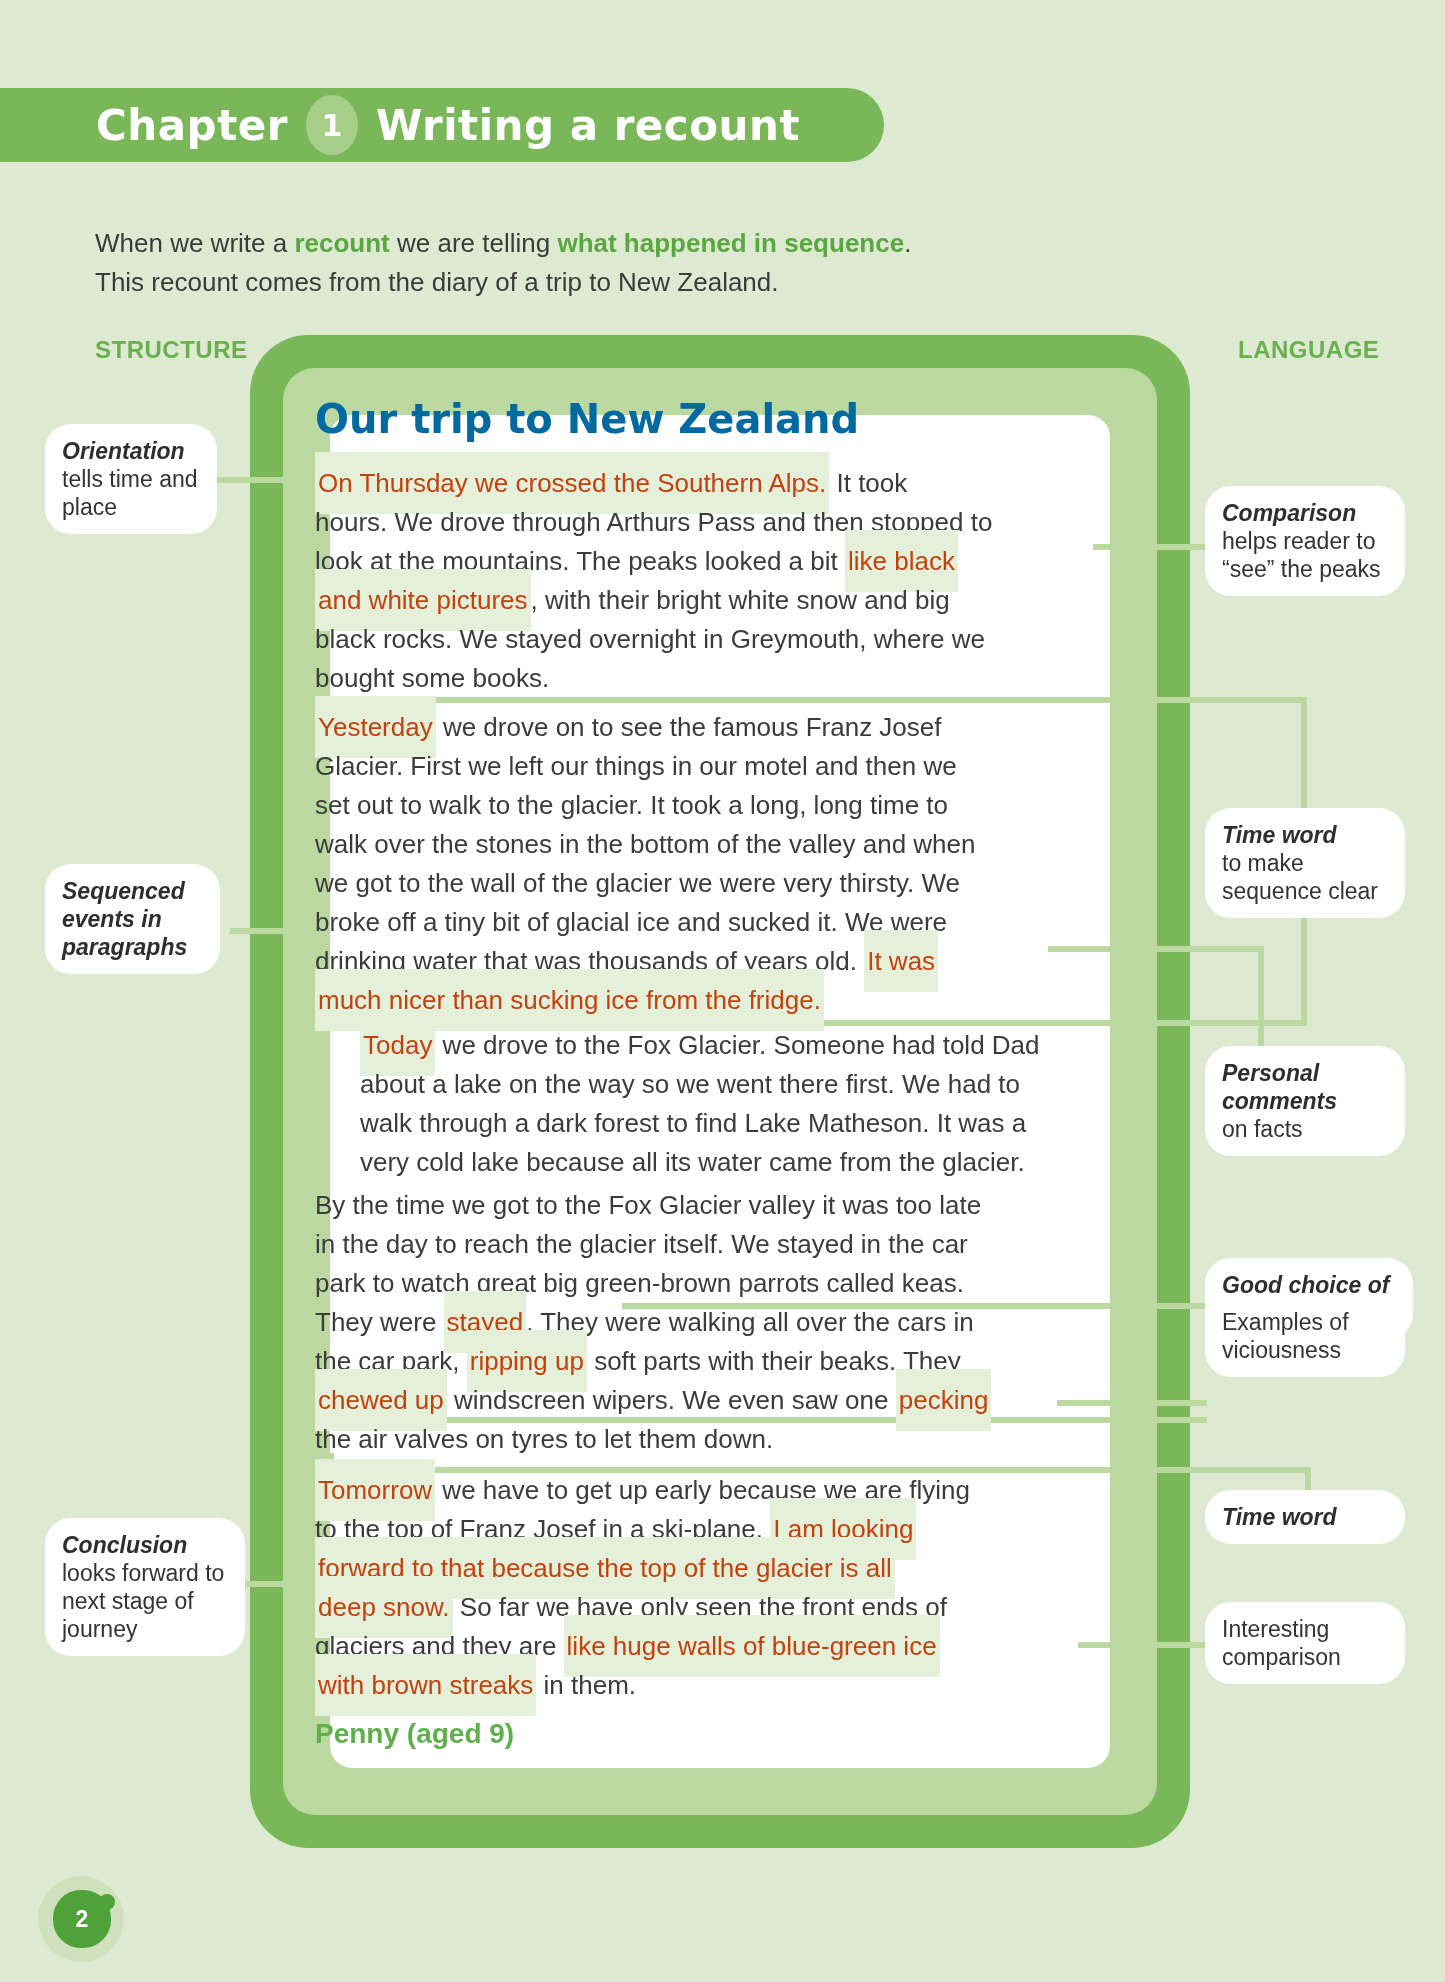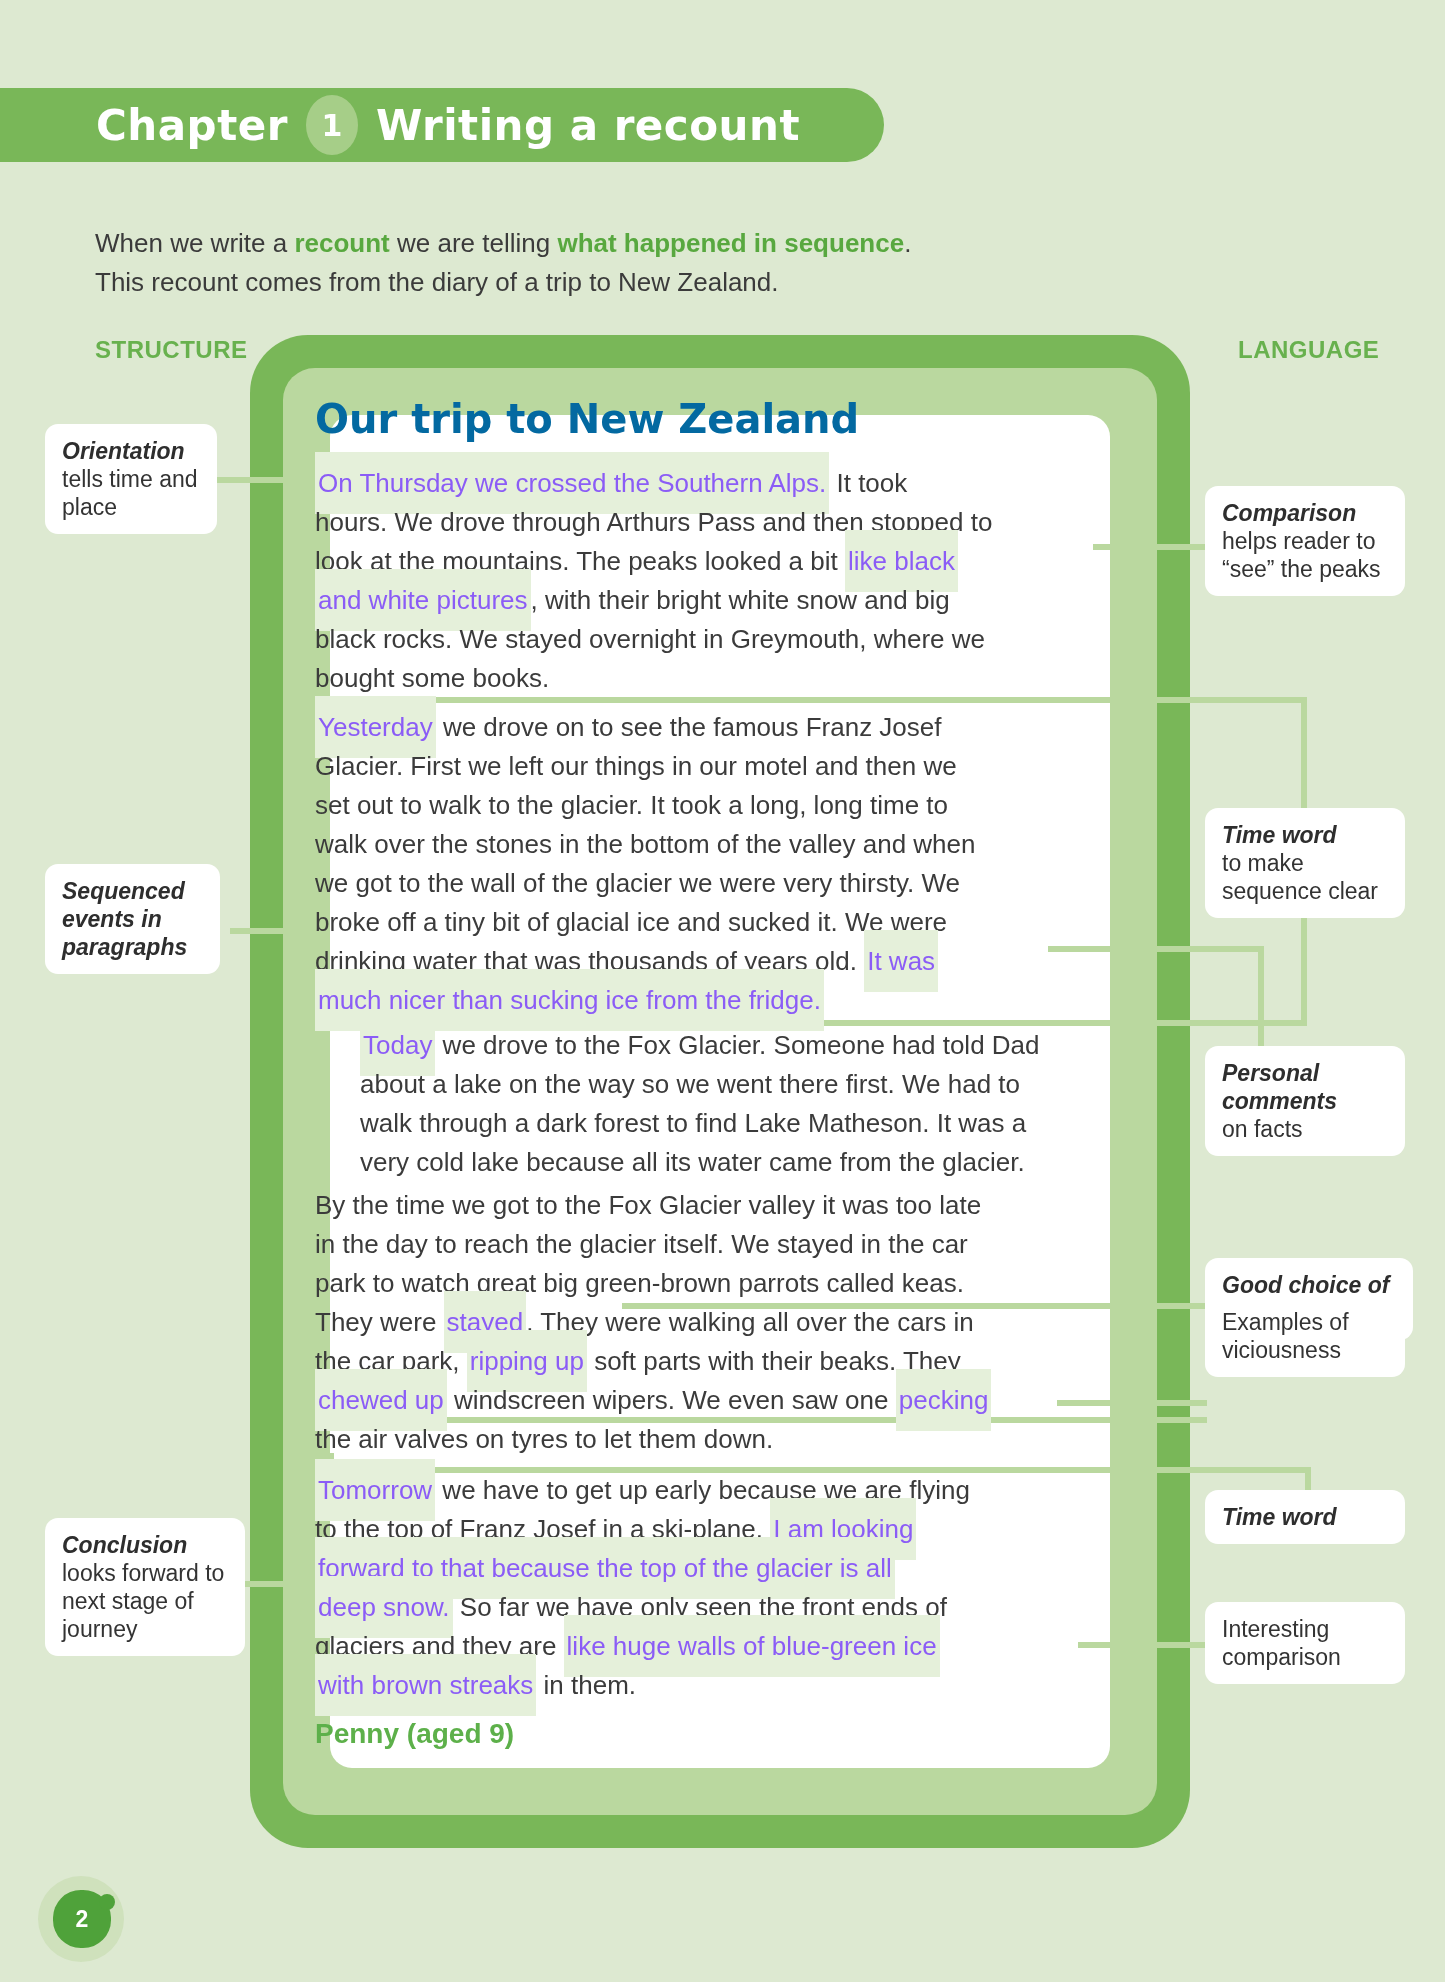--- a/index.html
+++ b/index.html
@@ -43,21 +43,21 @@
   }
   
   .paragraphs{position:absolute;left:0;top:0;z-index:3;}
   .paragraph{position:absolute;left:315px;width:800px;}
   .paragraph:nth-of-type(1){top:464px;}
   .paragraph:nth-of-type(2){top:708px;}
   .paragraph:nth-of-type(3){top:1026px;margin-left:45px;}
   .paragraph:nth-of-type(4){top:1186px;}
   .paragraph:nth-of-type(5){top:1471px;}
   .text-line{white-space:nowrap;height:39px;line-height:39px;font-size:26px;color:#3b3b3b;}
-  .text-line .seg-hl{background:#e5f0da;color:#8b5cf6;padding:16px 3px;}
+  .text-line .seg-hl{background:#e5f0da;color:#c2410c;padding:16px 3px;}
   .author-line{
     position:absolute;left:315px;top:1718px;z-index:3;
     color:#5db04a;font-size:28px;font-weight:bold;
   }
   
   .bracket{position:absolute;left:296px;width:10px;background:#bad89f;z-index:2;}
   .bracket::before,.bracket::after{content:"";position:absolute;left:0;width:38px;height:7px;background:#bad89f;}
   .bracket::before{top:0;}
   .bracket::after{bottom:0;}
   .bracket.b1{top:465px;height:242px;}
@@ -76,21 +76,21 @@
   .h-vicious{left:622px;top:1303px;width:585px;}
   .h-chewed{left:360px;top:1417px;width:847px;}
   .h-pecking{left:1057px;top:1400px;width:150px;}
   .h-tomorrow{left:300px;top:1467px;width:1008px;}
   .h-ice{left:1078px;top:1642px;width:129px;}
   .v-timeword{left:1301px;top:697px;height:329px;}
   .v-personal{left:1258px;top:946px;height:106px;}
   .v-timeword2{left:1305px;top:1467px;height:30px;}
   
   .callout{
-    position:absolute;background:#ffffff;border-radius:13px;
+    position:absolute;background:#ffffff;border-radius:26px;
     padding:13px 17px;box-sizing:border-box;z-index:4;
     font-size:23px;line-height:28px;color:#333333;
   }
   .callout-title{font-weight:bold;font-style:italic;color:#2e2e2e;}
   .left-callouts .callout:nth-of-type(1){left:45px;top:424px;width:172px;}
   .left-callouts .callout:nth-of-type(2){left:45px;top:864px;width:175px;}
   .left-callouts .callout:nth-of-type(3){left:45px;top:1518px;width:200px;}
   .right-callouts .callout:nth-of-type(1){left:1205px;top:486px;width:200px;}
   .right-callouts .callout:nth-of-type(2){left:1205px;top:808px;width:200px;}
   .right-callouts .callout:nth-of-type(3){left:1205px;top:1046px;width:200px;}

